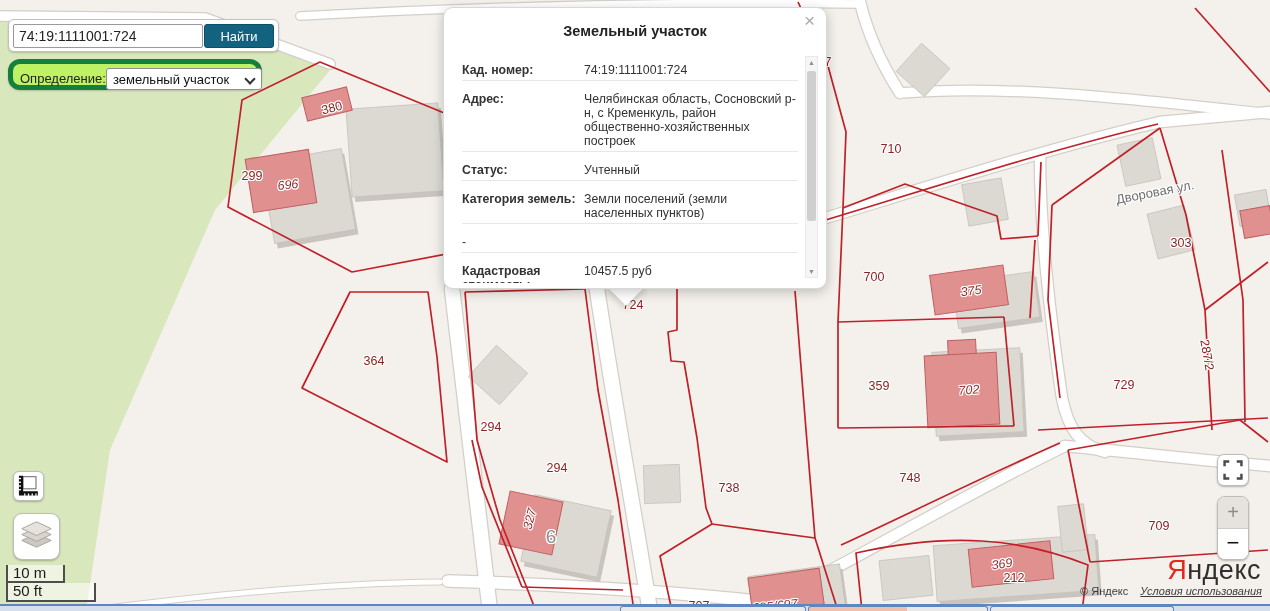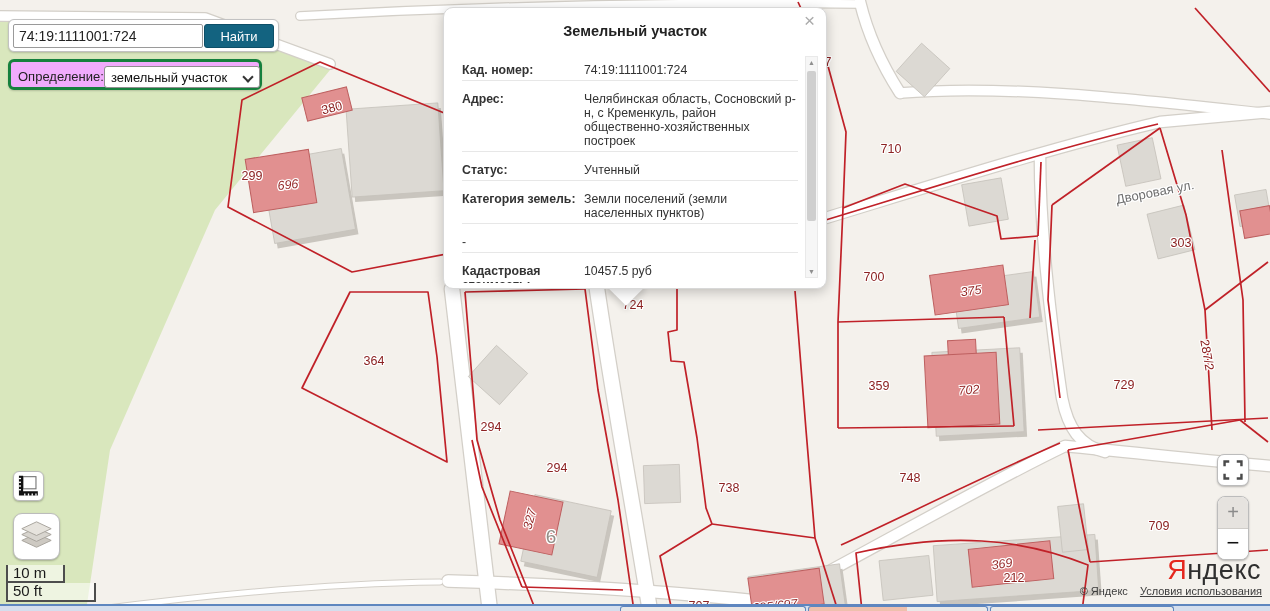--- a/index.html
+++ b/index.html
@@ -21,22 +21,22 @@
   .lbl.house  { font-size:19px; color:#938f88; }
 
   
   .sbox { position:absolute; left:8px; top:19px; width:271px; height:33px; background:#fff;
           border:1px solid #c2c2c2; border-radius:6px; z-index:30; box-shadow:0 1px 2px rgba(0,0,0,.18); }
   .sbox input { position:absolute; left:4px; top:4px; width:190px; height:24px; border:1px solid #9a9a9a;
           border-radius:2px; font-size:14px; padding:0 5px; color:#222; font-family:"Liberation Sans",sans-serif; }
   .sbox button { position:absolute; right:4px; top:4px; width:70px; height:24px; background:#136380;
           color:#fff; border:1px solid #0d4f68; border-radius:3px; font-size:13px; cursor:pointer;
           font-family:"Liberation Sans",sans-serif; }
-  .dbox { position:absolute; left:8px; top:59px; width:254px; height:31px; background:#f0abfc;
-          border:3px solid #15803d; border-radius:6px; z-index:30; box-shadow:0 1px 2px rgba(0,0,0,.18); }
+  .dbox { position:absolute; left:8px; top:59px; width:254px; height:31px; background:#bef264;
+          border:5px solid #15803d; border-radius:12px; z-index:30; box-shadow:0 1px 2px rgba(0,0,0,.18); }
   .dbox .dlabel { position:absolute; left:7px; top:0; line-height:29px; font-size:13px; color:#222; }
   .dbox .select { position:absolute; left:93px; top:4px; width:156px; height:22px; border:1px solid #8f8f8f;
           border-radius:3px; background:#fff; font-size:13px; color:#111; padding:3px 20px 0 6px; cursor:pointer; }
   .dbox .chev { position:absolute; right:7px; top:6px; width:8px; height:8px;
           border-right:2px solid #333; border-bottom:2px solid #333; transform:rotate(45deg); }
 
   
   .popup-tail { position:absolute; left:612px; top:272px; width:28px; height:28px; background:#fff;
           transform:rotate(45deg); box-shadow:3px 3px 6px rgba(0,0,0,.15); z-index:19; }
   .popup { position:absolute; left:443px; top:7px; width:384px; height:282px; background:#fff;
@@ -71,21 +71,21 @@
   .scale { position:absolute; left:6px; top:565px; z-index:30; font-size:15px; color:#1a1a1a; }
   .scale .bar { border:2px solid #4d4d4d; border-top:none; background:rgba(255,255,255,.55); padding:0 5px 1px; line-height:15px; }
   .scale .m  { width:59px; height:18px; }
   .scale .ft { width:90px; height:19px; }
 
   
   .ylogo { position:absolute; right:9px; top:555px; font-size:27px; color:#2f2f2f; z-index:30; letter-spacing:.5px; }
   .ylogo .yr { color:#e5271d; }
   .attr { position:absolute; right:8px; top:585px; font-size:11px; color:#3c3c3c; z-index:30; white-space:nowrap; }
   .attr .cp { margin-right:9px;text-align:right; }
-  .attr a { color:#3c3c3c; text-decoration:underline; cursor:pointer; }
+  .attr a { color:#3c3c3c; text-decoration:underline; cursor:pointer;font-style:italic; }
 
   
   .bottombar { position:absolute; left:0; top:604px; width:1270px; height:7px; background:#d4deed;
                border-top:2px solid #5e86bf; z-index:40; }
   .seg { position:absolute; top:0; height:7px; background:#e9e9e9; border:1px solid #5e86bf;
          border-bottom:none; border-radius:3px 3px 0 0; }
   .seg-red { background:linear-gradient(90deg,#eec0ad 0 55%,#e9e9e9 55%); }
 </style>
 </head>
 <body>

